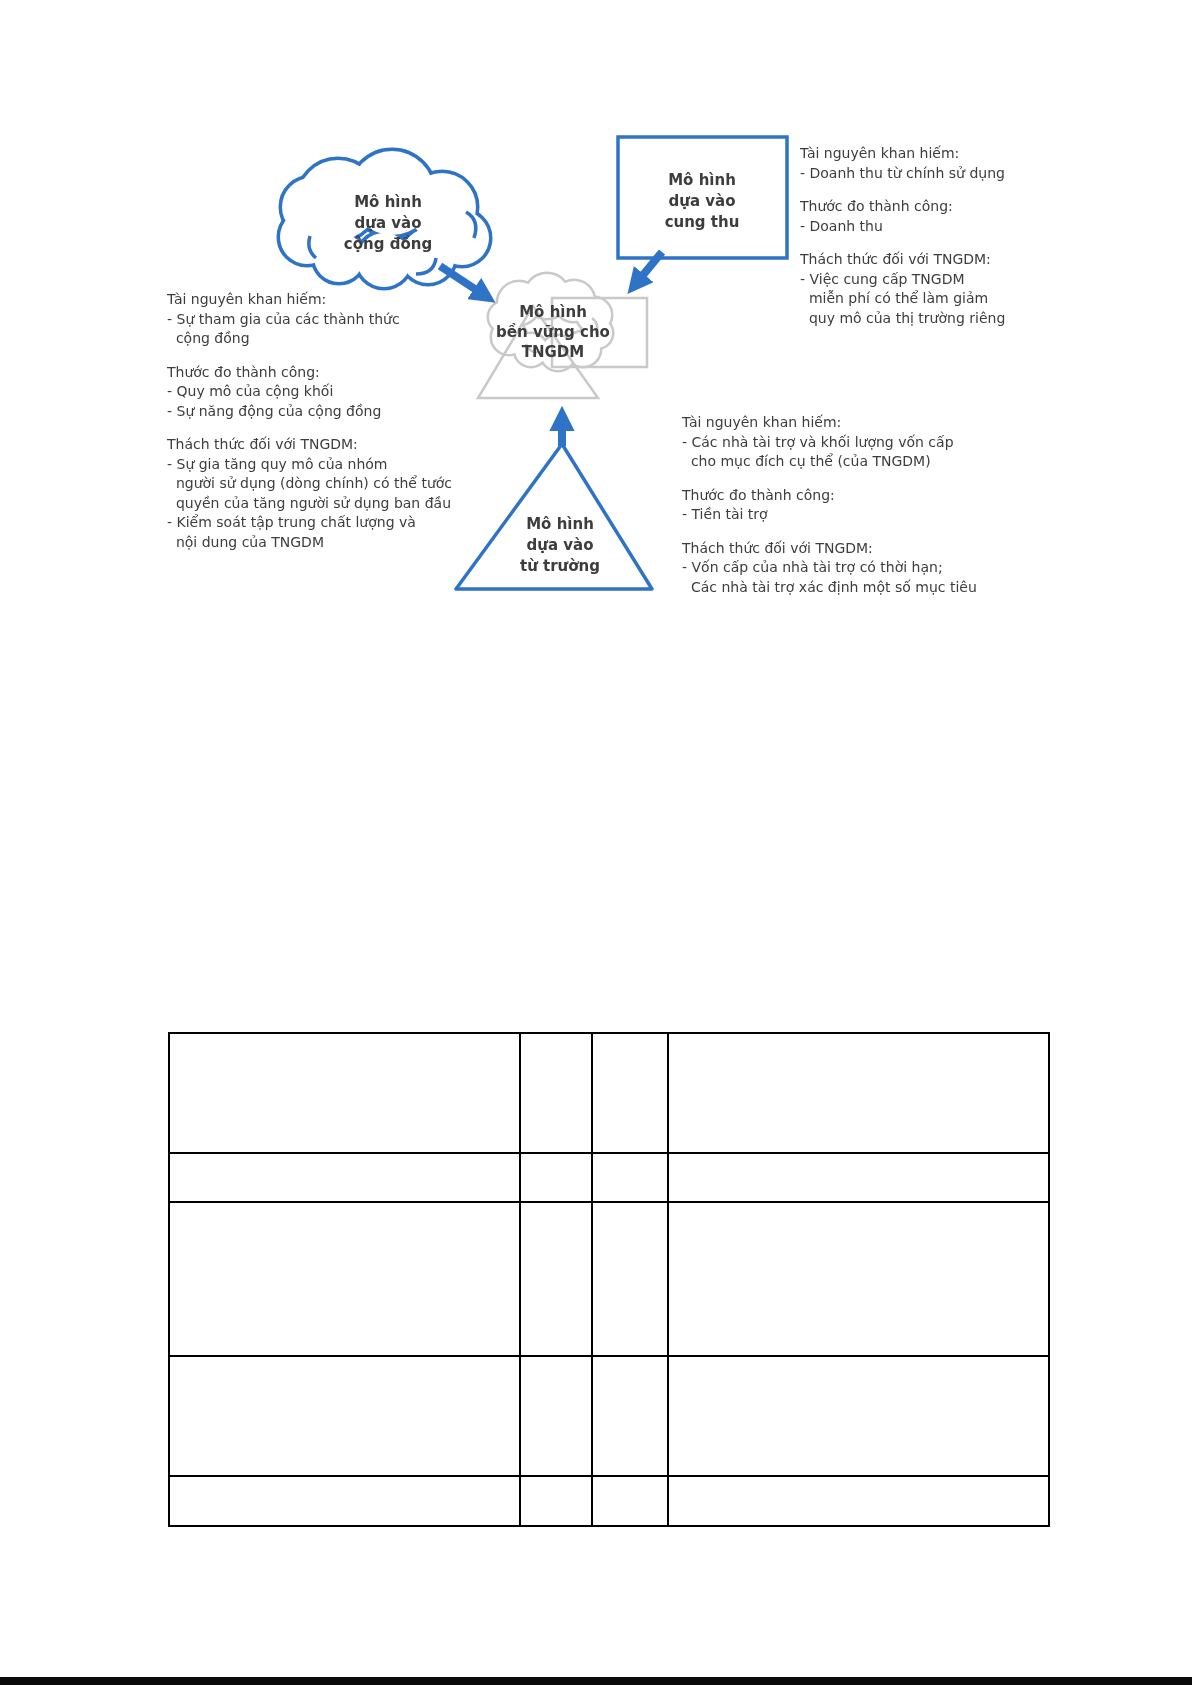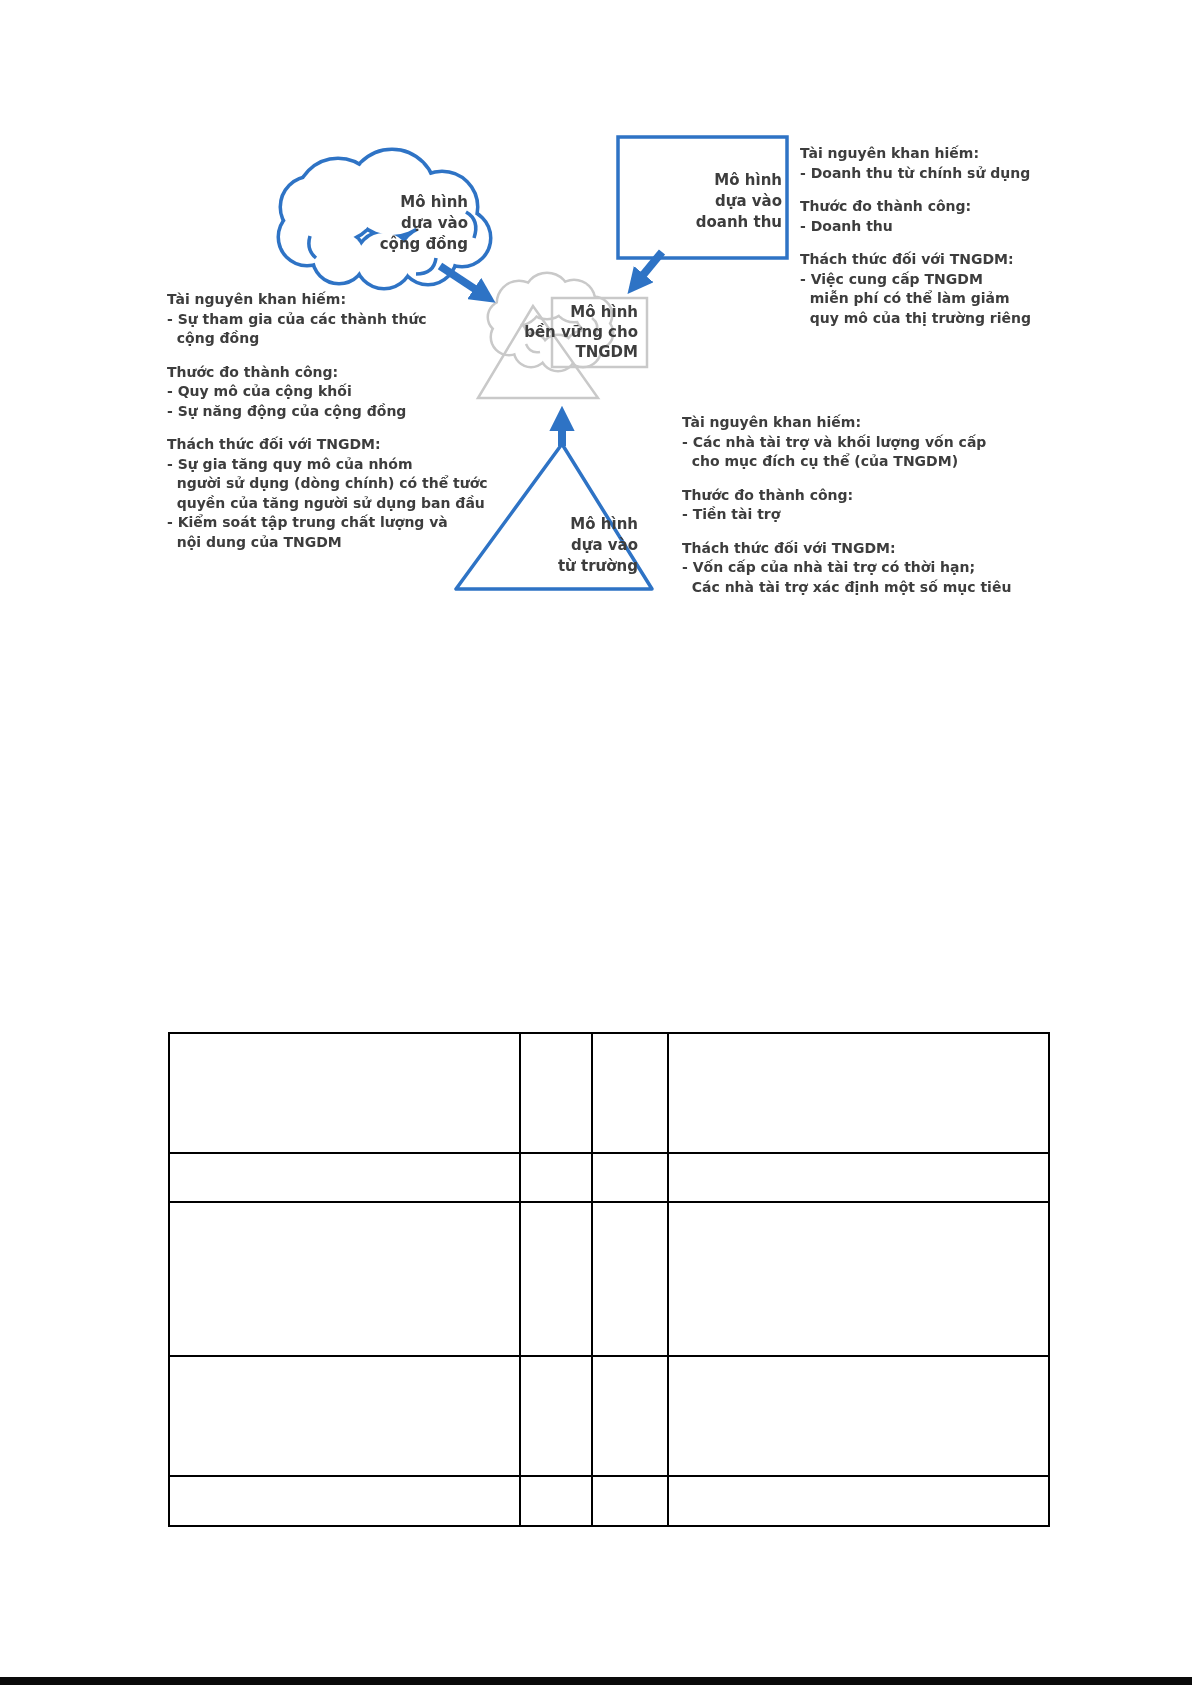--- a/index.html
+++ b/index.html
@@ -6,31 +6,31 @@
   .page{
     position:relative;
     width:1192px;height:1685px;
     background:#ffffff;
     overflow:hidden;
     font-family:"DejaVu Sans","Liberation Sans",sans-serif;
   }
   .diagram-svg{position:absolute;left:0;top:0;}
   .shape-label{
     position:absolute;
-    text-align:right;
+    text-align:center;
     font-size:15px;
     font-weight:bold;
     color:#3d3d3d;
     line-height:21px;
   }
   .shape-label.small{line-height:20px;}
   .notes{
     position:absolute;
     font-size:14px;
-    font-weight:bold;
+    font-weight:normal;
     color:#3d3d3d;
     line-height:19.5px;
   }
   .notes .grp{margin-bottom:14px;}
   .notes .ln{white-space:pre;}
   .tbl{
     position:absolute;
     left:168px;top:1032px;
     width:882px;height:495px;
     box-sizing:border-box;
@@ -133,21 +133,21 @@
 
   <div class="shape-label" style="left:308px;top:192px;width:160px;">
     <div>Mô hình</div>
     <div>dựa vào</div>
     <div>cộng đồng</div>
   </div>
 
   <div class="shape-label" style="left:622px;top:170px;width:160px;">
     <div>Mô hình</div>
     <div>dựa vào</div>
-    <div>doanh thu</div>
+    <div>cung thu</div>
   </div>
 
   <div class="shape-label small" style="left:468px;top:302px;width:170px;">
     <div>Mô hình</div>
     <div>bền vững cho</div>
     <div>TNGDM</div>
   </div>
 
   <div class="shape-label" style="left:482px;top:514px;width:156px;">
     <div>Mô hình</div>

